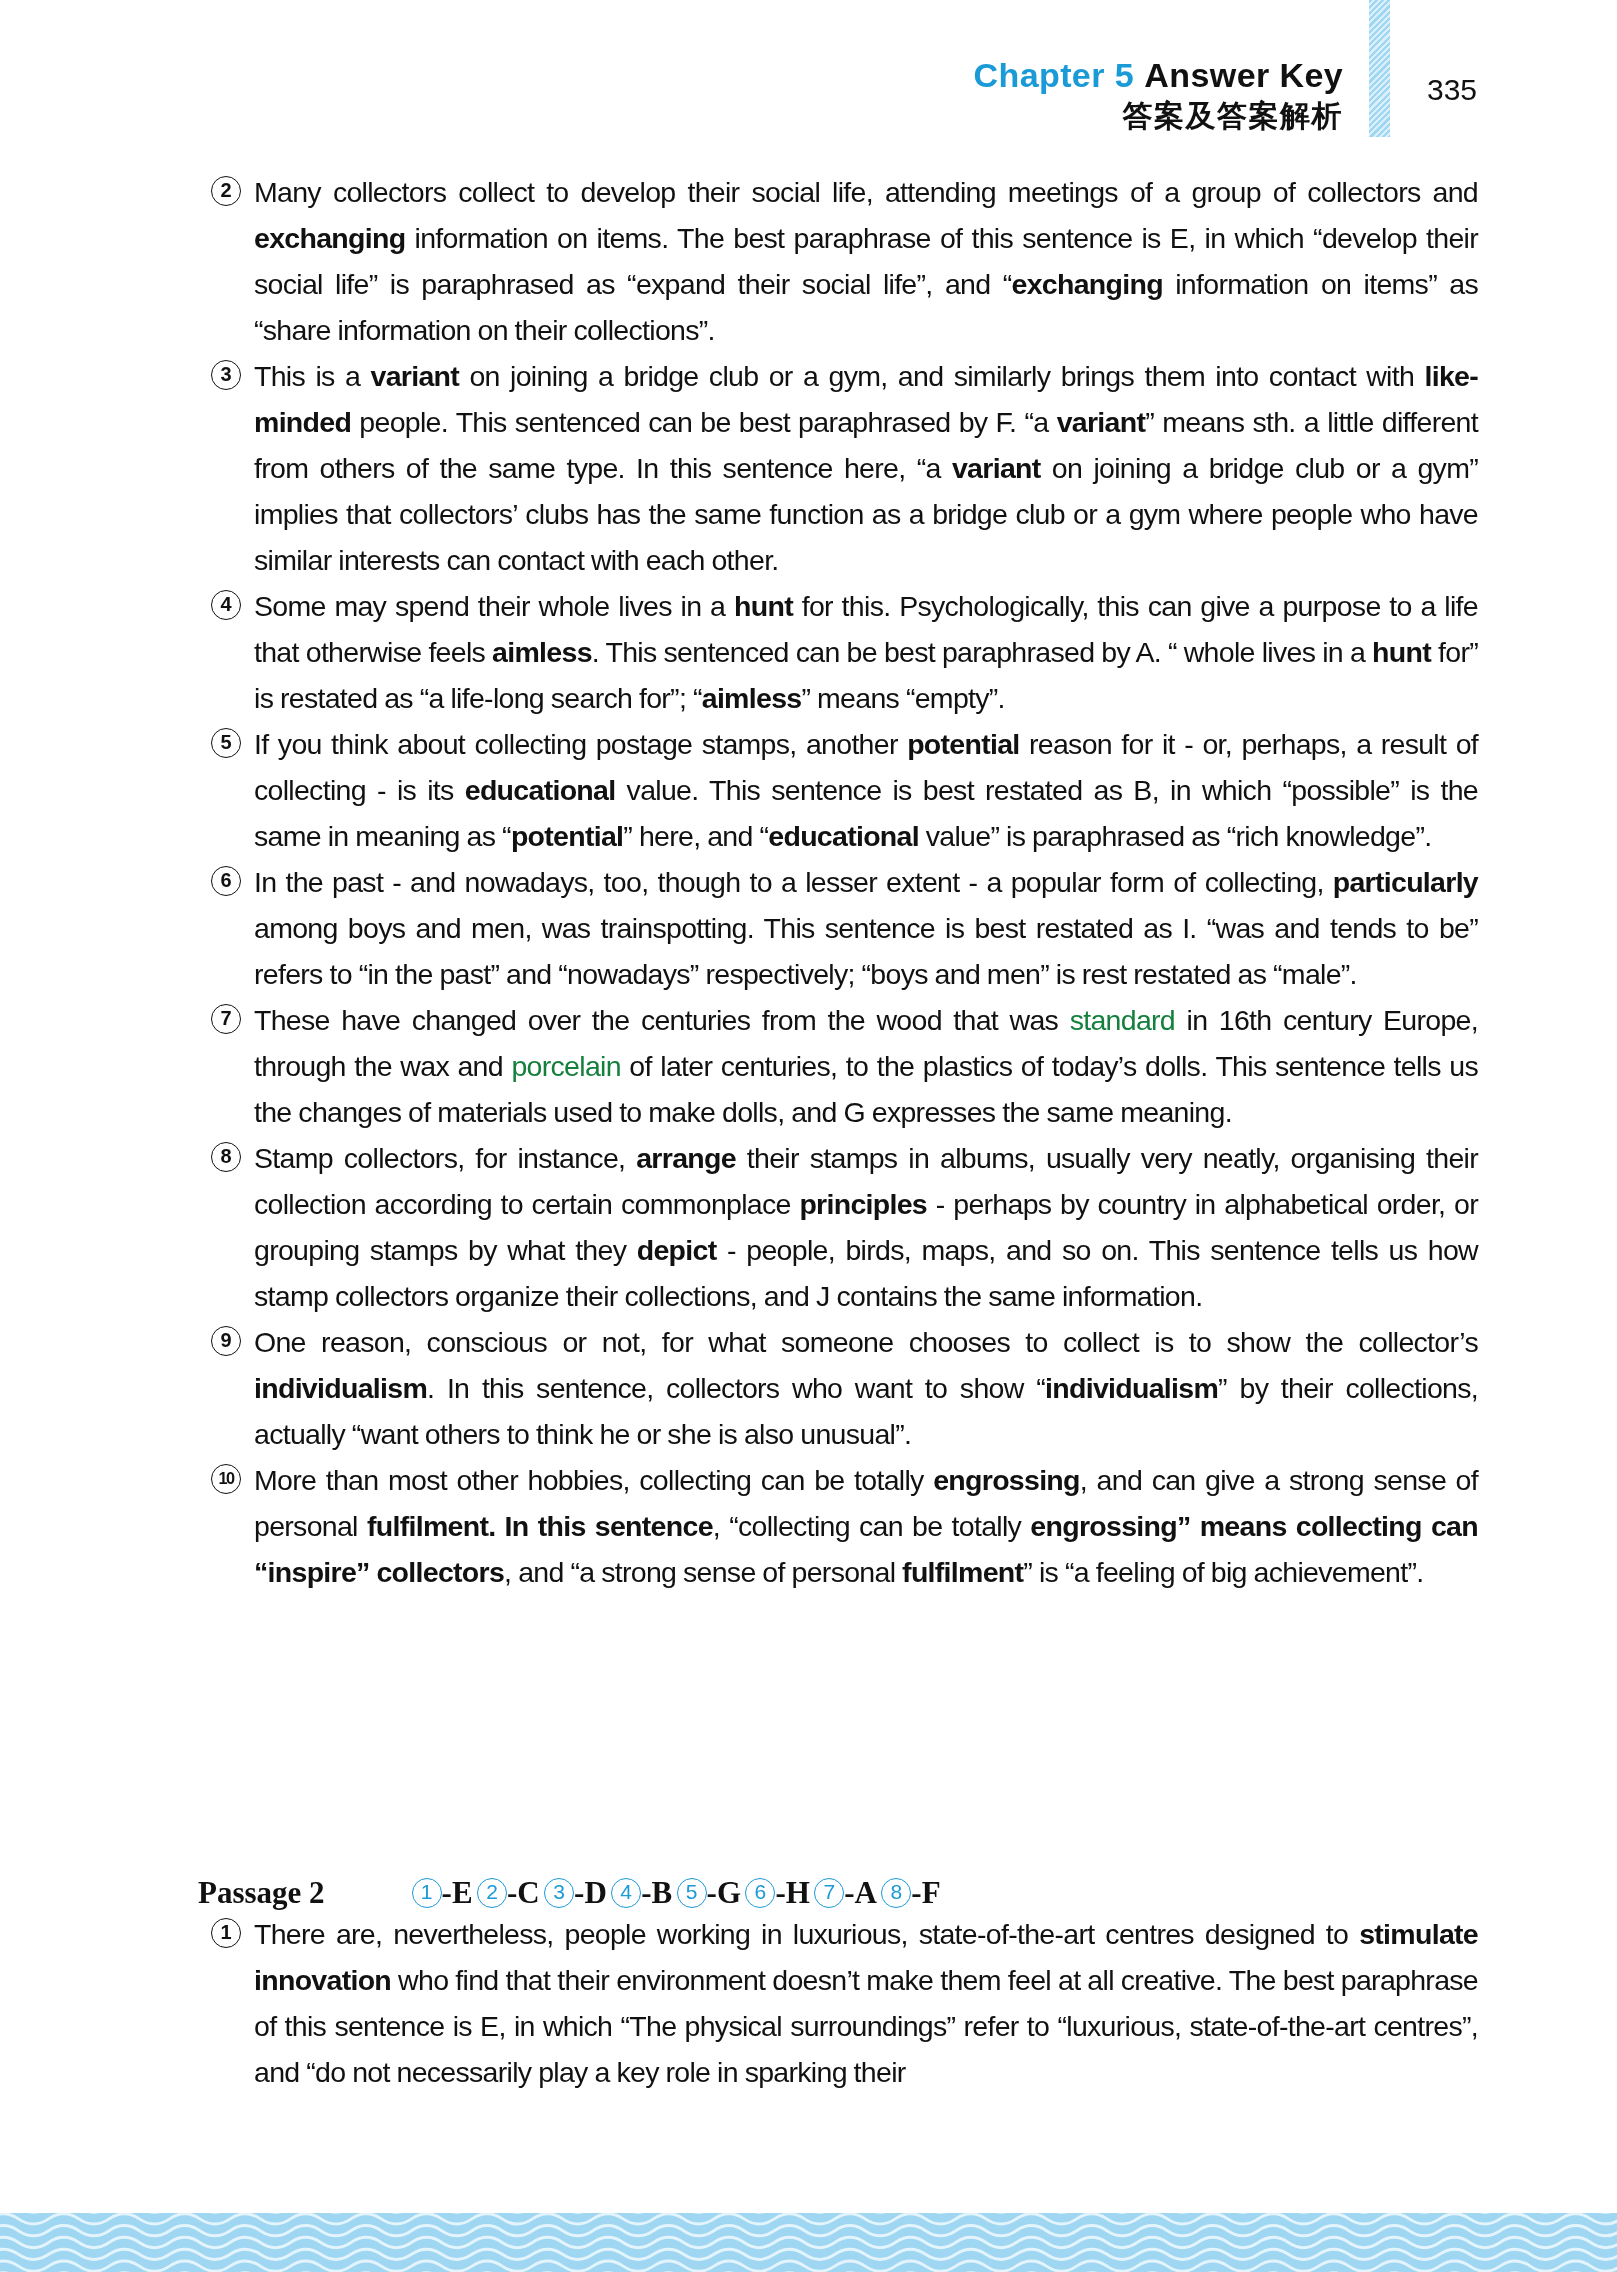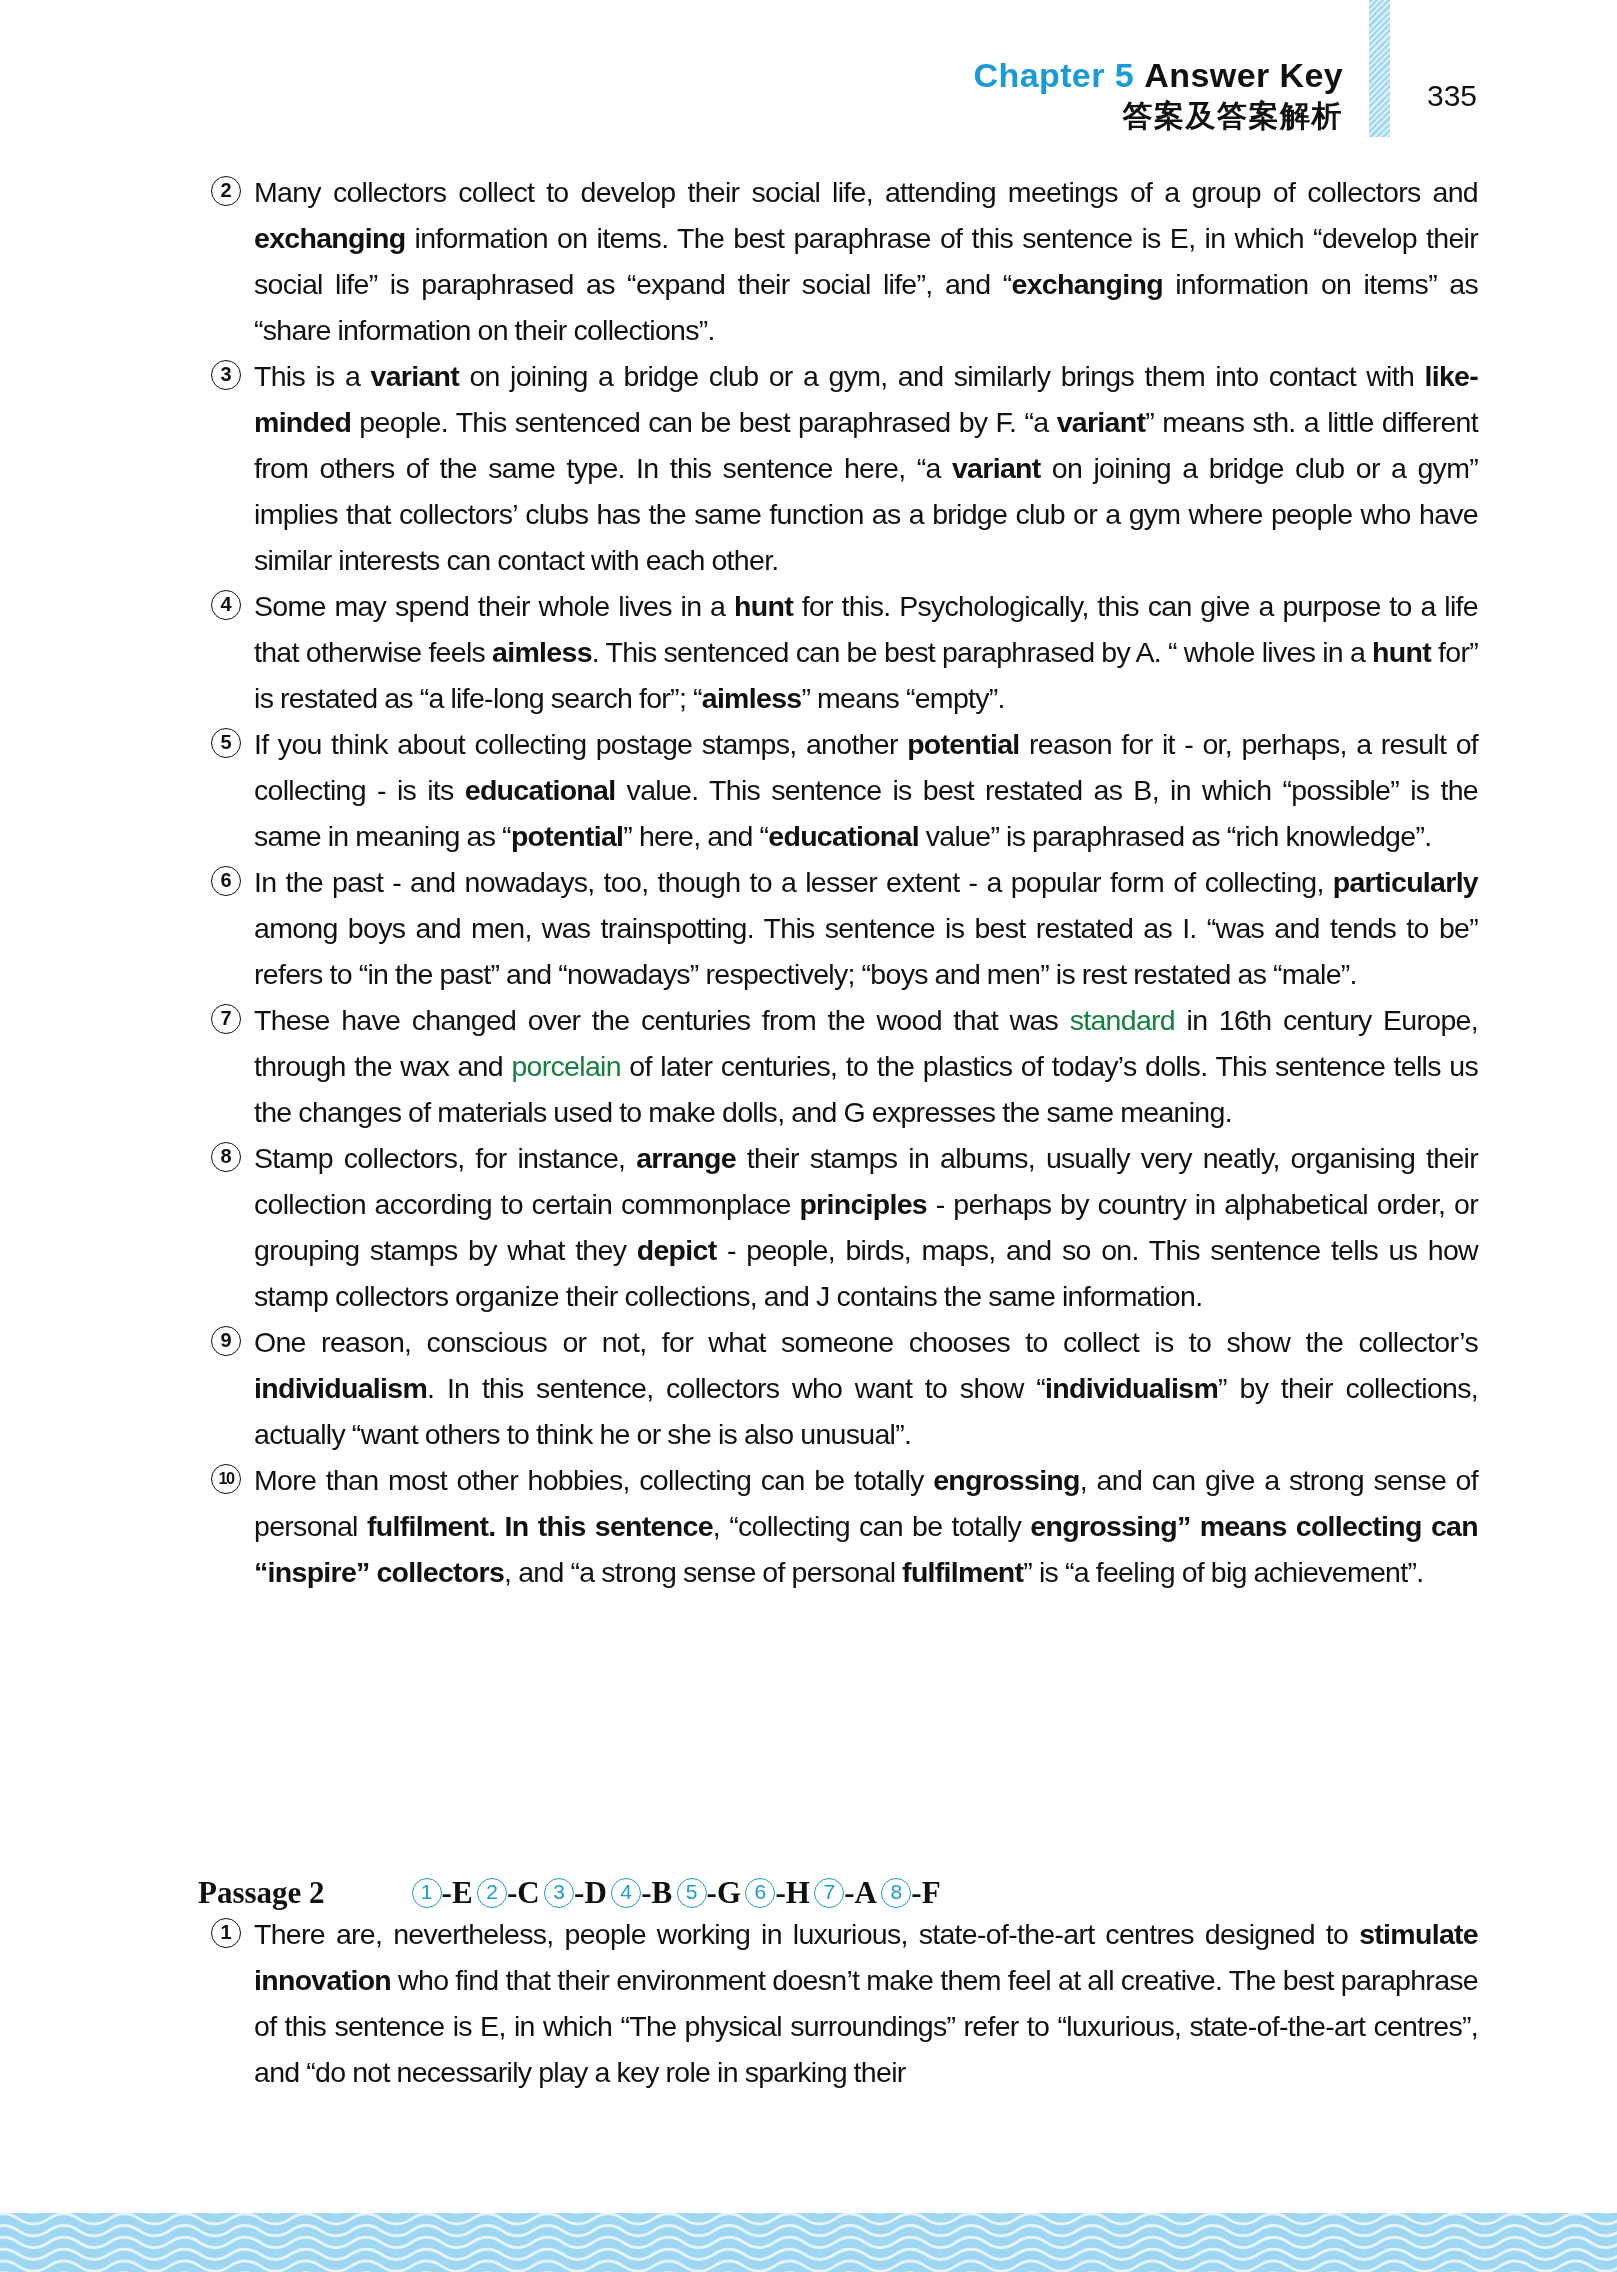--- a/index.html
+++ b/index.html
@@ -5,21 +5,21 @@
   html, body { margin:0; padding:0; }
   body { width:1618px; height:2273px; position:relative; background:#ffffff; overflow:hidden;
          font-family:"Liberation Sans", sans-serif; color:#111; }
   .header { position:absolute; top:53px; right:275px; text-align:right;font-weight:bold; }
   .hdr-line1 { font-size:34px; line-height:44px; white-space:nowrap; letter-spacing:0.4px; }
   .hdr-chapter { color:#1a9ad6; }
   .hdr-key { color:#111; margin-left:10.4px; }
   .hdr-cn { font-size:30px; line-height:38px; color:#111; letter-spacing:1.5px; }
   .strip { position:absolute; top:0; left:1369px; width:21px; height:137px;
            background: repeating-linear-gradient(135deg, #9fd6f2 0 2.2px, #d9f0fb 2.2px 4.4px); }
-  .page-num { position:absolute; top:79px; left:1427px; font-size:30px; color:#111; }
+  .page-num { position:absolute; top:73px; left:1427px; font-size:30px; color:#111; }
 
   .content { position:absolute; left:211px; top:169px; width:1267px; }
   .item { position:relative; padding-left:43px; font-size:28.5px; line-height:46px;
           text-align:justify; letter-spacing:-0.7px; word-spacing:-0.4px; }
   .num { position:absolute; left:0; top:0; font-size:30px; letter-spacing:0; }
   .circ { display:inline-block; width:30px; height:30px; border:1.9px solid #111; border-radius:50%;
           box-sizing:border-box; text-align:center; line-height:26px; font-size:20px; font-weight:bold;
           vertical-align:middle; position:relative; top:-3px; }
   b { font-weight:bold; }
   .blue { color:#15803d; font-weight:normal; }

